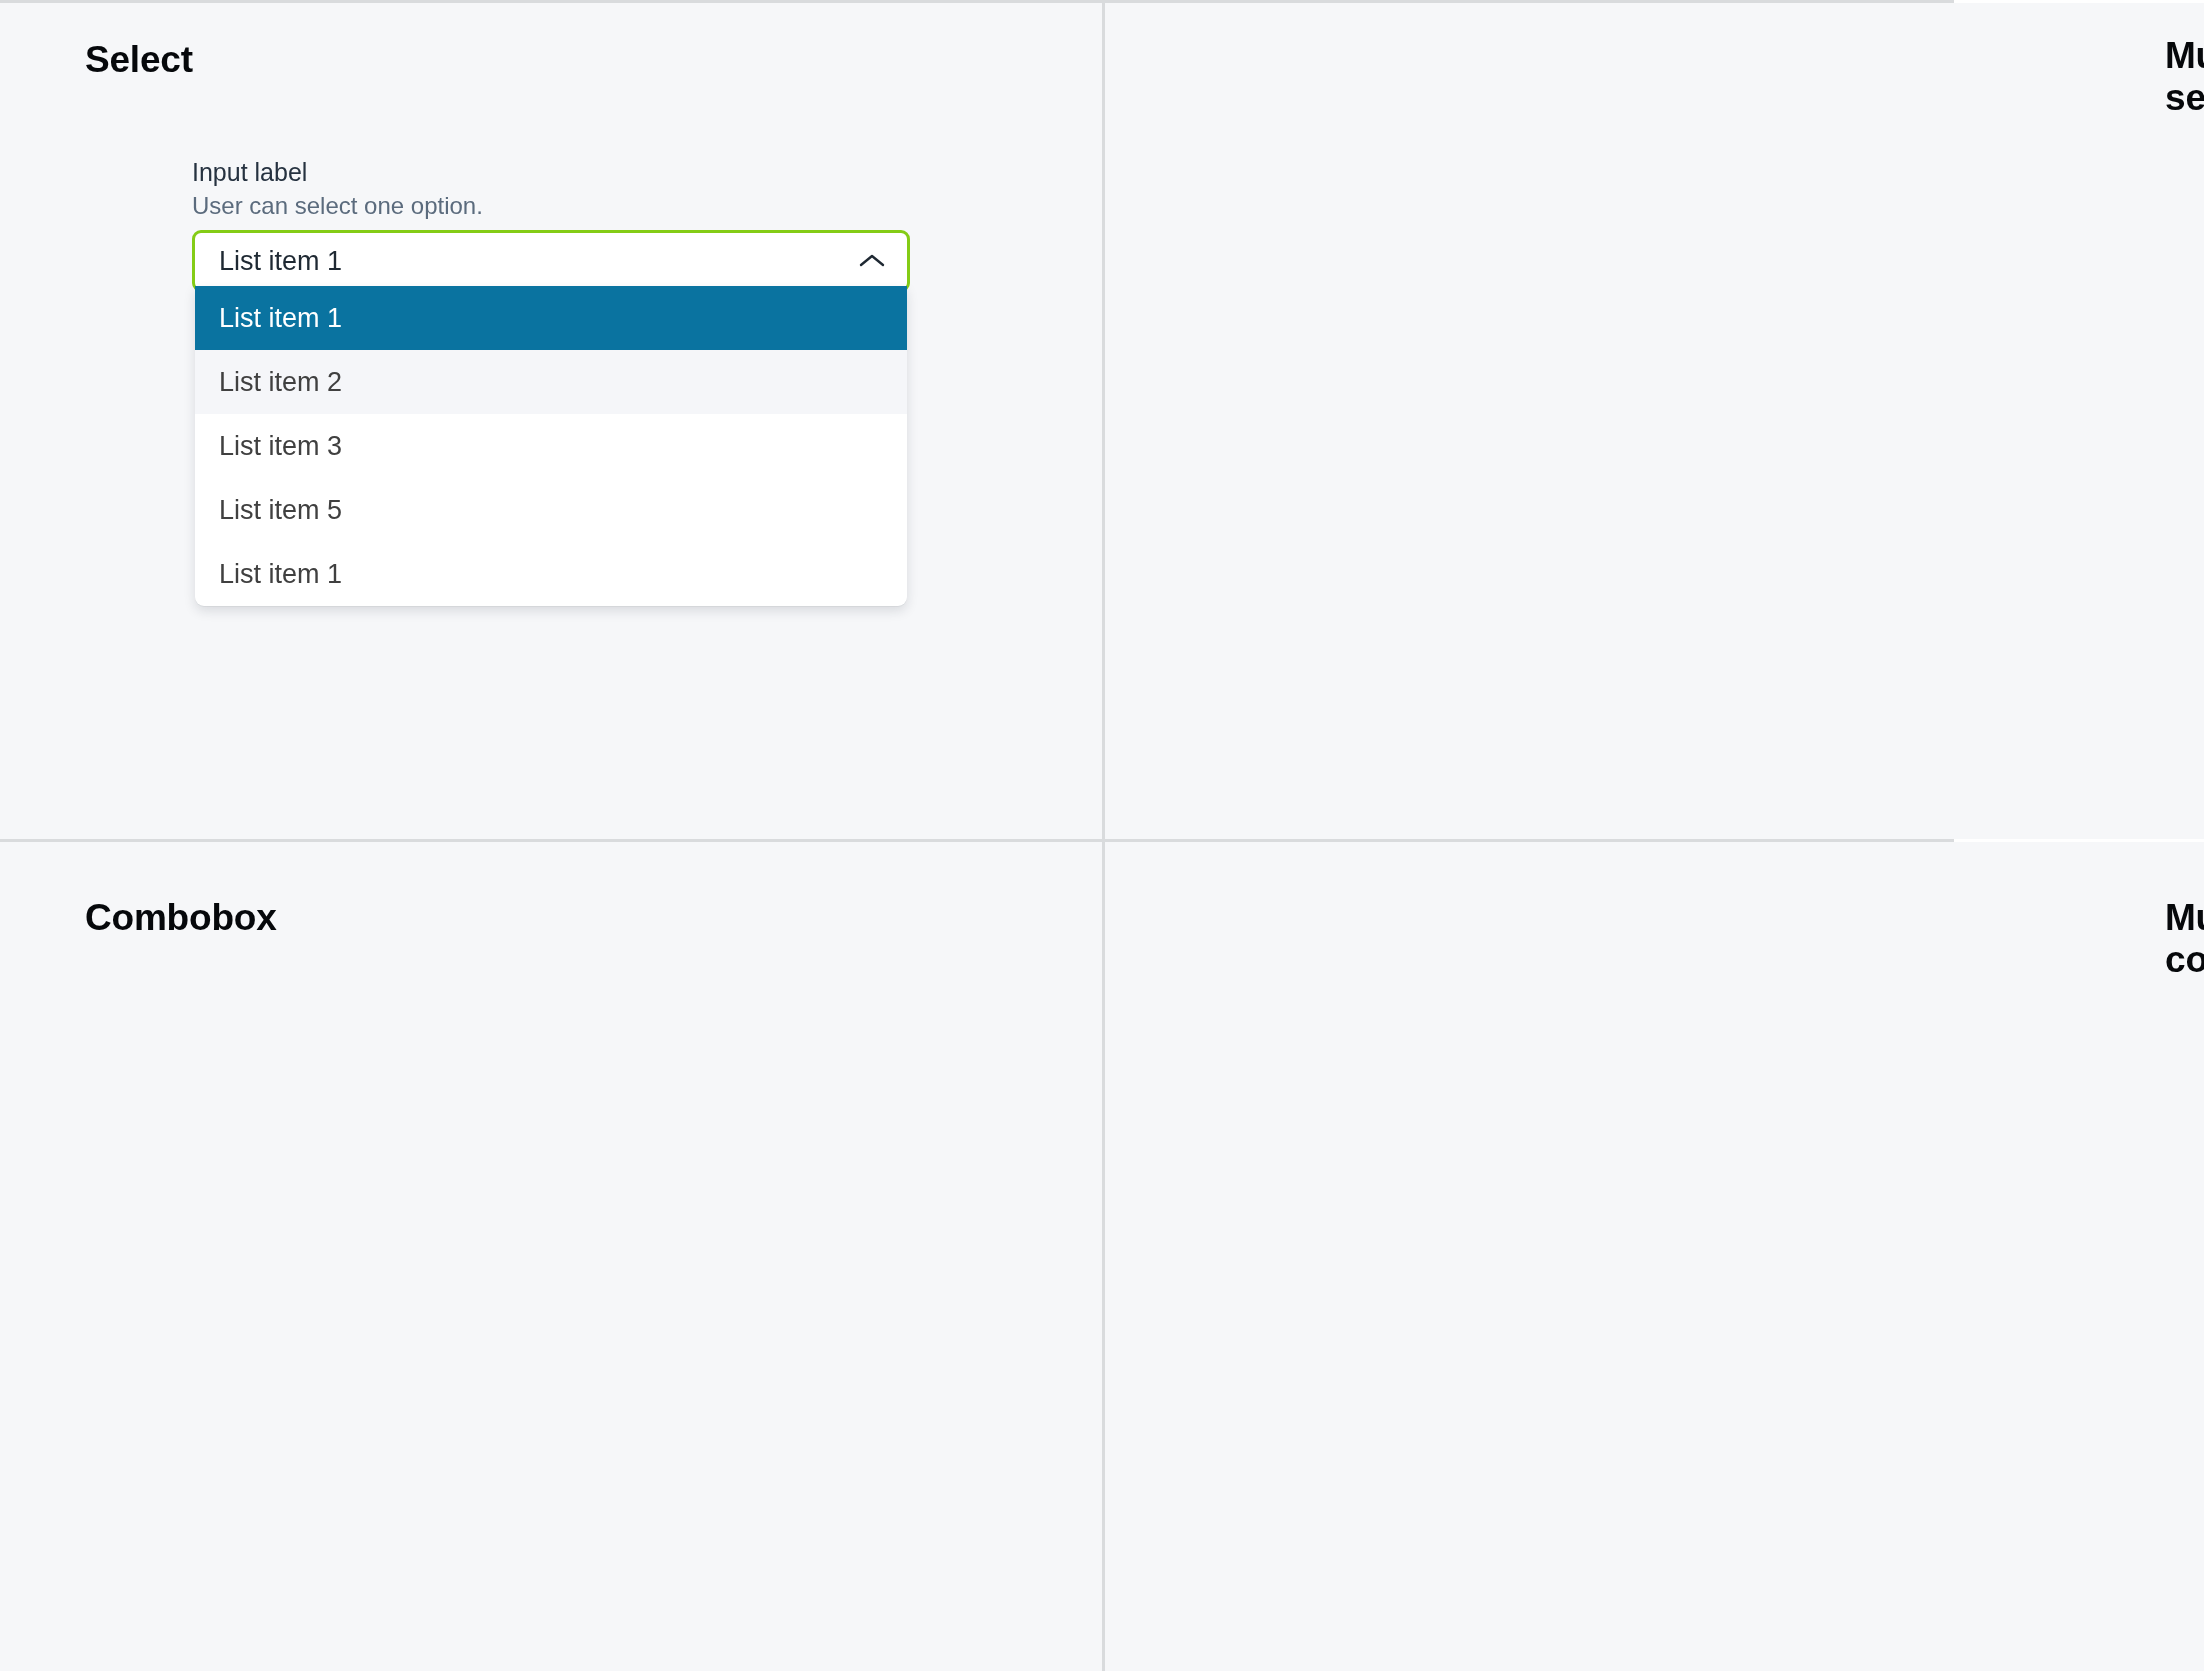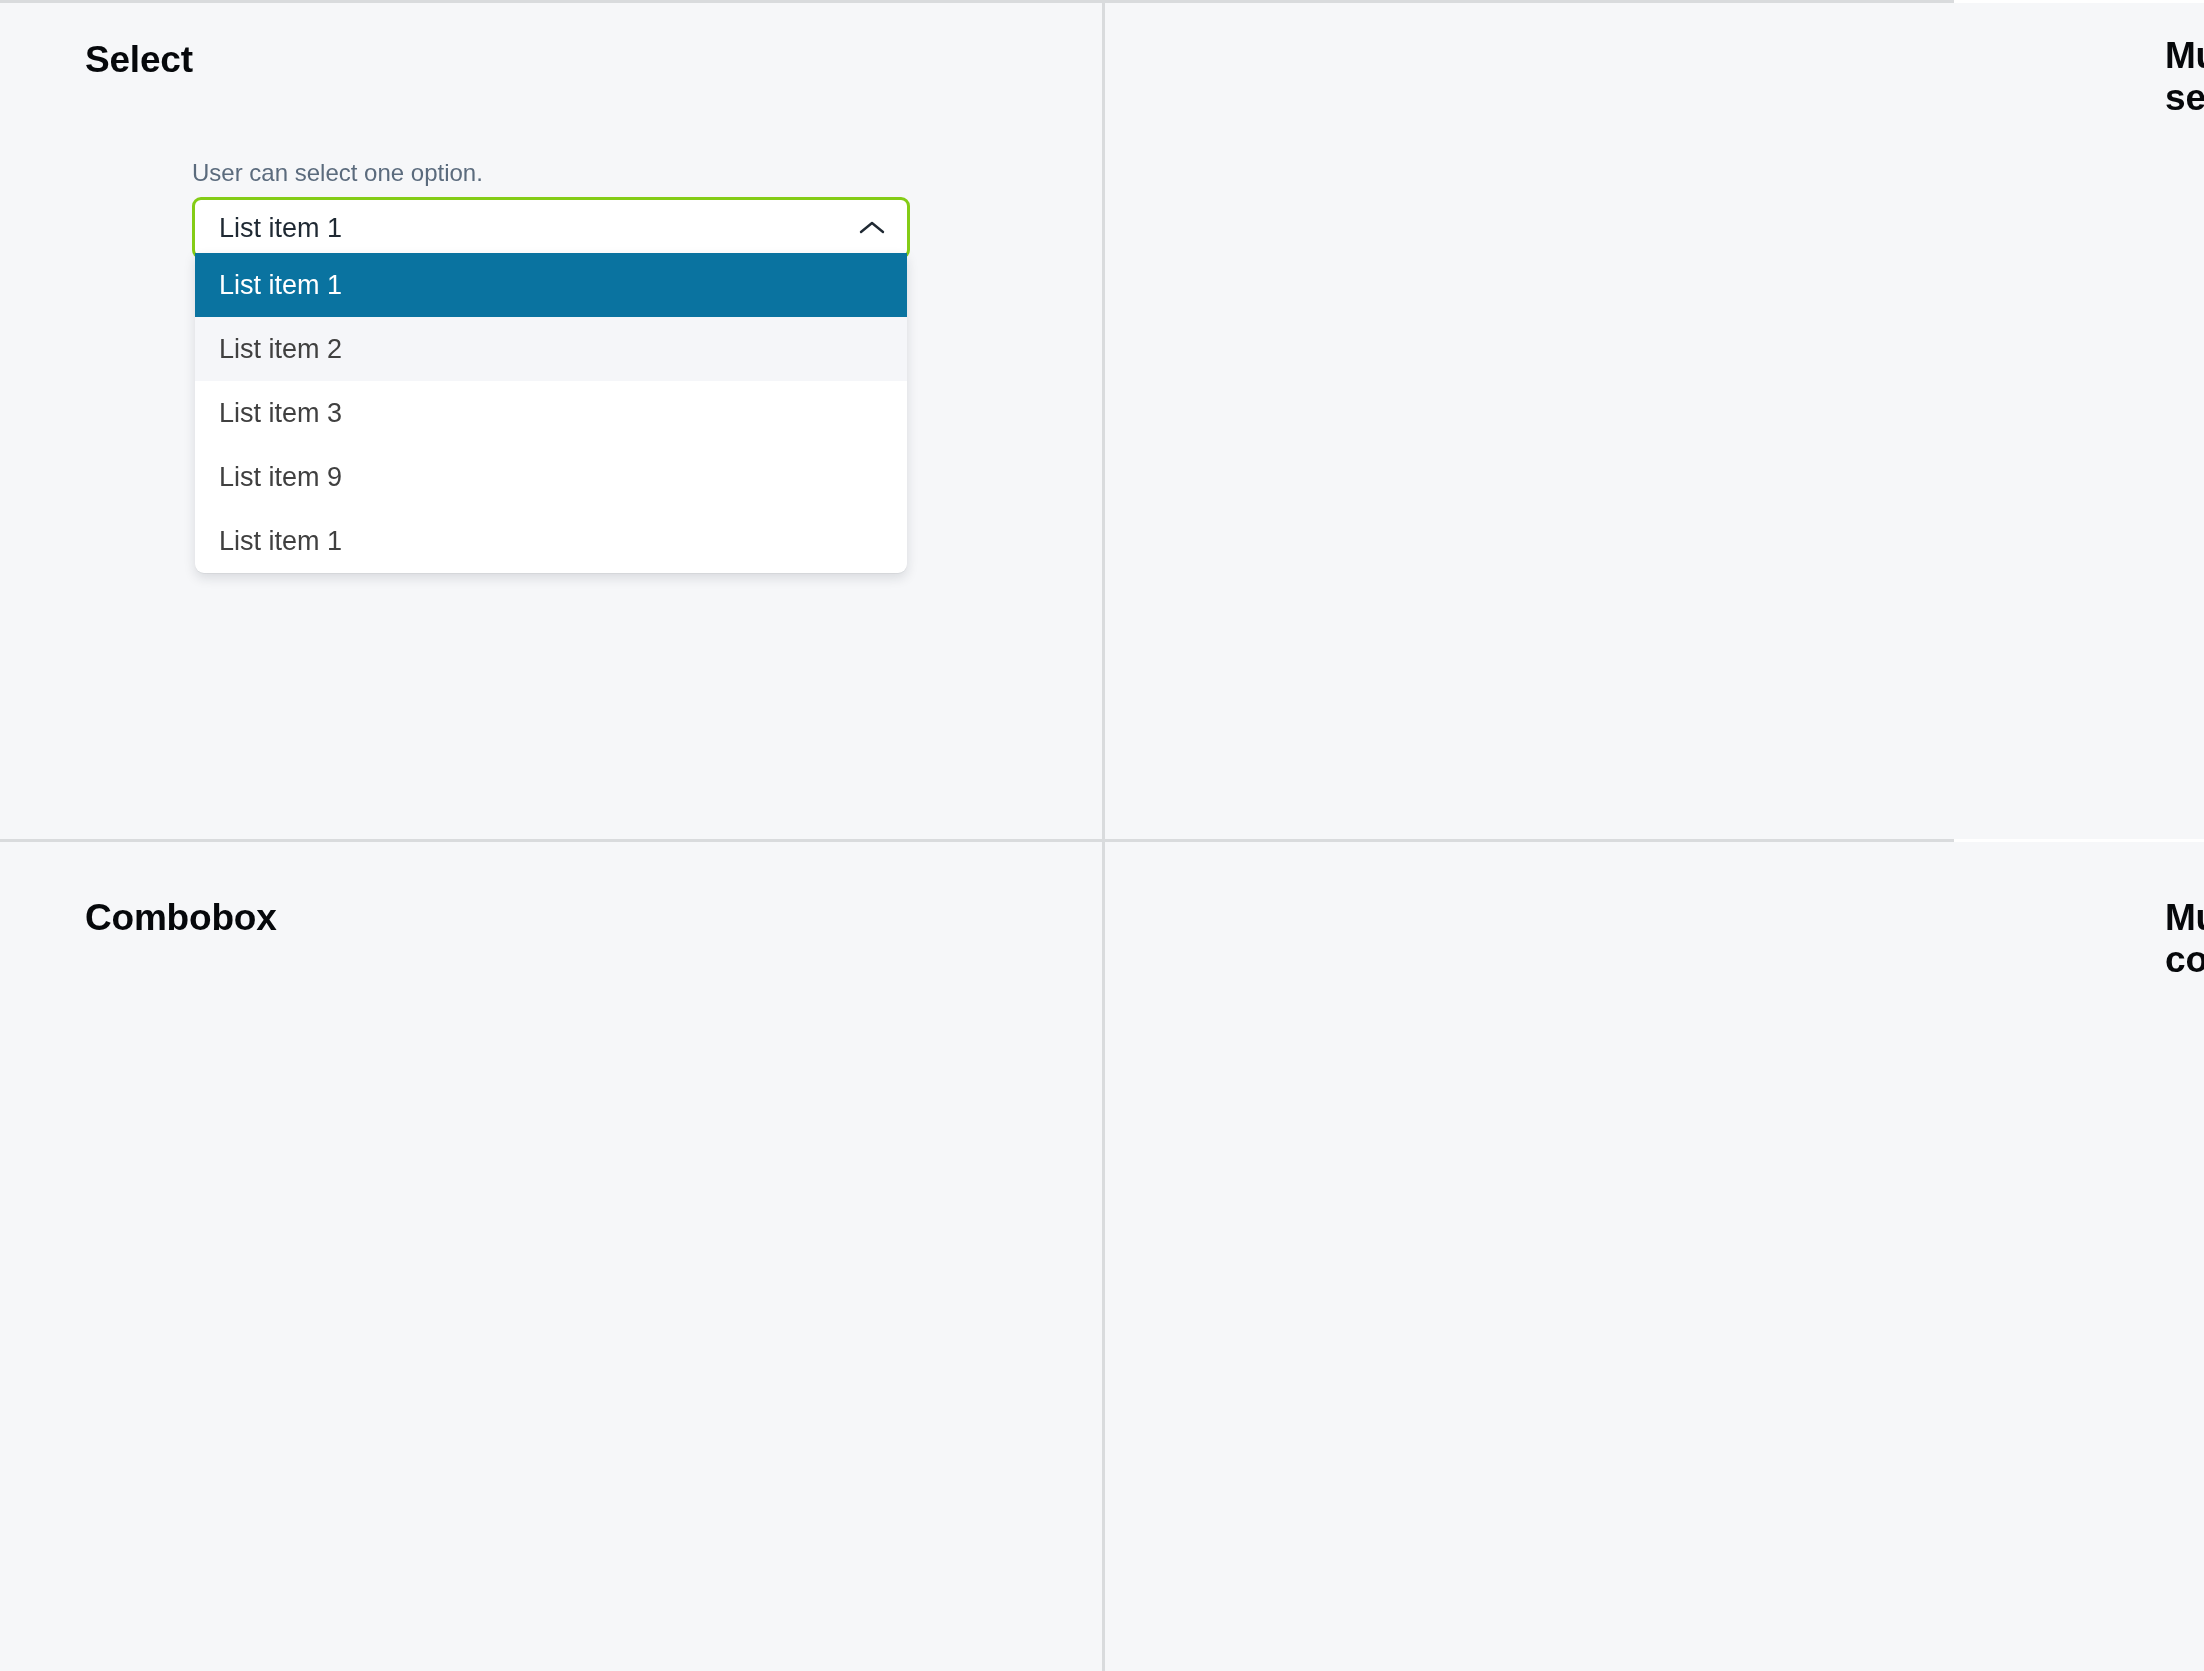--- a/index.html
+++ b/index.html
@@ -128,20 +128,21 @@
 </style>
 </head>
 <body>
 
 <div class="grid">
 
   <section class="panel panel-a">
     <h2 class="panel-title">Select</h2>
 
     <div class="field">
+      <div class="field-label">Input label</div>
       <div class="field-desc">User can select one option.</div>
 
       <div class="control">
         <span class="control-value">List item 1</span>
         <span class="chevron">
           <svg width="26" height="16" viewBox="0 0 26 16" fill="none">
             <path d="M2 12 L13 3 L24 12" stroke="#1f2933" stroke-width="2.4" stroke-linecap="round" stroke-linejoin="round"></path>
           </svg>
         </span>
 
@@ -149,21 +150,21 @@
           <div class="menu-item selected">
             <span class="menu-item-label">List item 1</span>
           </div>
           <div class="menu-item hovered">
             <span class="menu-item-label">List item 2</span>
           </div>
           <div class="menu-item">
             <span class="menu-item-label">List item 3</span>
           </div>
           <div class="menu-item">
-            <span class="menu-item-label">List item 9</span>
+            <span class="menu-item-label">List item 5</span>
           </div>
           <div class="menu-item">
             <span class="menu-item-label">List item 1</span>
           </div>
         </div>
       </div>
     </div>
   </section>
 
   <section class="panel panel-b">

